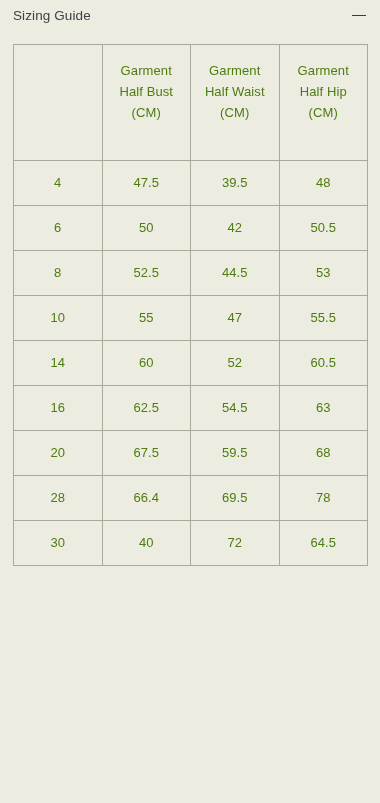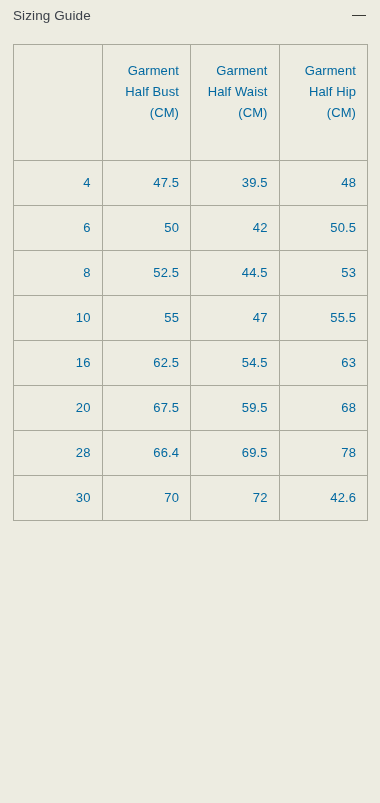--- a/index.html
+++ b/index.html
@@ -69,25 +69,25 @@
     width: 354px;
     background: #EDECE1;
   }
   table.size-table col {
     width: 88.5px;
   }
   table.size-table th,
   table.size-table td {
     border: 1px solid #A9A99C;
     padding: 0 11px;
-    text-align: right;
+    text-align: center;
     vertical-align: middle;
     font-weight: normal;
     font-size: 13px;
-    color: #0369a1;
+    color: #4d7c0f;
     letter-spacing: 0.1px;
     box-sizing: border-box;
     background: #EDECE1;
   }
   table.size-table thead th {
     height: 116px;
     vertical-align: top;
     padding-top: 15px;
     line-height: 1.62;
   }
@@ -154,40 +154,46 @@
             <td>44.5</td>
             <td>53</td>
           </tr>
           <tr>
             <td>10</td>
             <td>55</td>
             <td>47</td>
             <td>55.5</td>
           </tr>
           <tr>
+            <td>14</td>
+            <td>60</td>
+            <td>52</td>
+            <td>60.5</td>
+          </tr>
+          <tr>
             <td>16</td>
             <td>62.5</td>
             <td>54.5</td>
             <td>63</td>
           </tr>
           <tr>
             <td>20</td>
             <td>67.5</td>
             <td>59.5</td>
             <td>68</td>
           </tr>
           <tr>
             <td>28</td>
             <td>66.4</td>
             <td>69.5</td>
             <td>78</td>
           </tr>
           <tr>
             <td>30</td>
-            <td>70</td>
+            <td>40</td>
             <td>72</td>
-            <td>42.6</td>
+            <td>64.5</td>
           </tr>
         </tbody>
     </table>
   </div>
 
 </div>
 
 </body></html>

